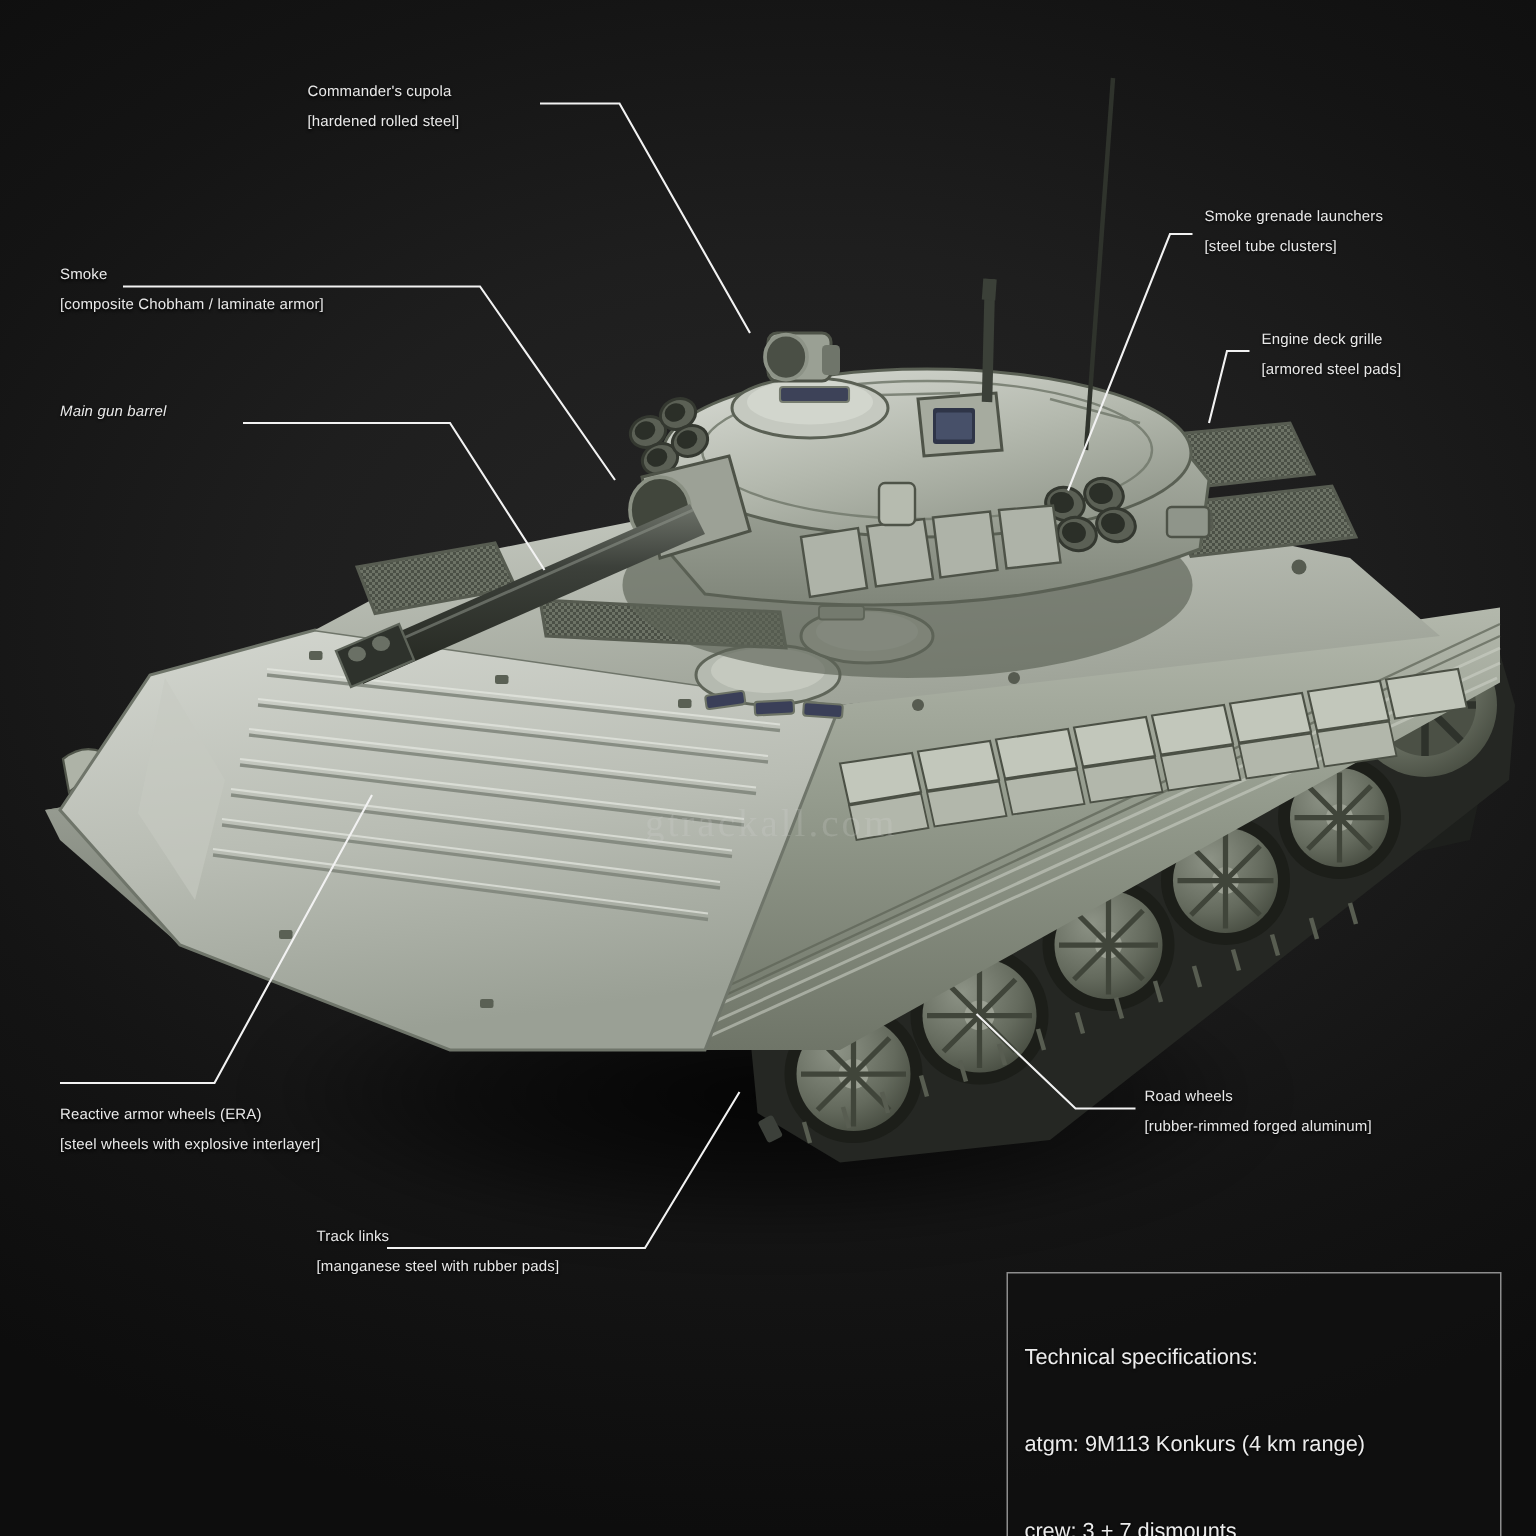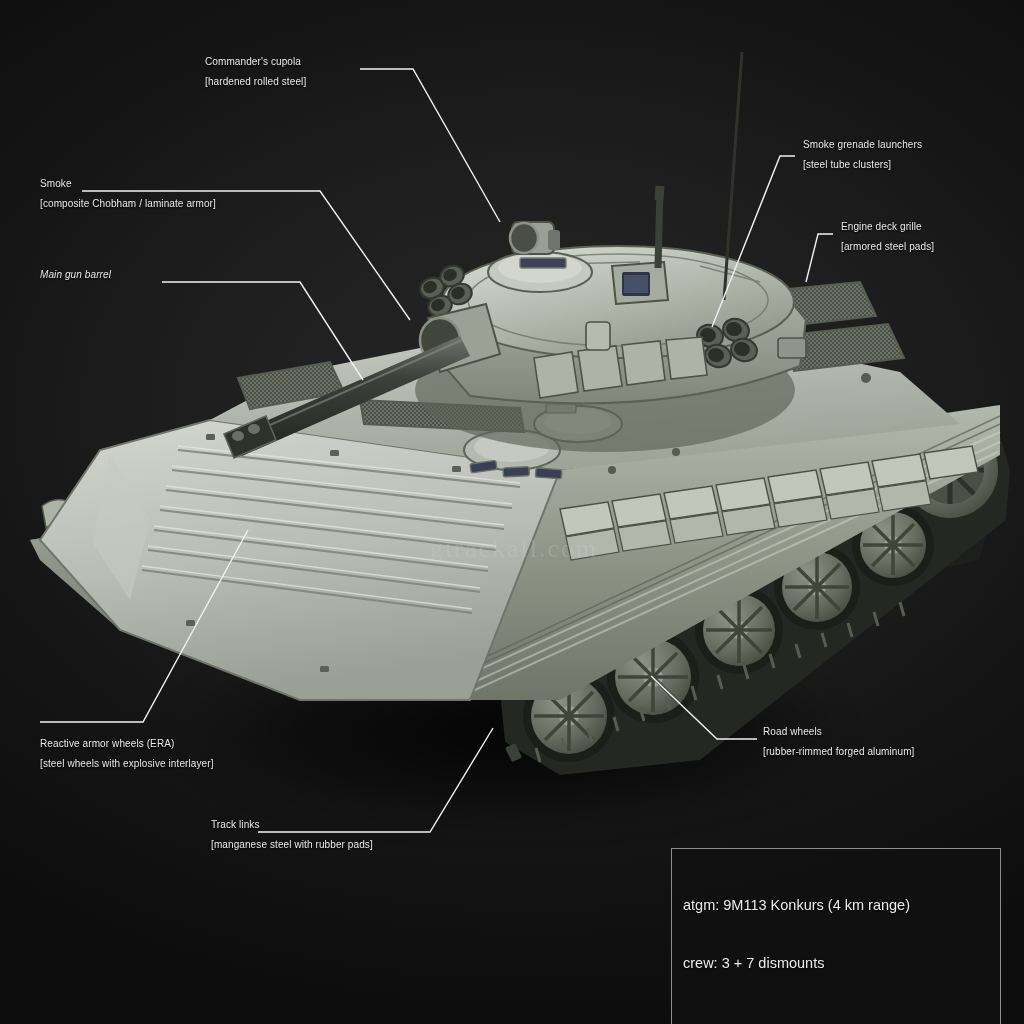--- a/index.html
+++ b/index.html
@@ -456,20 +456,21 @@
       <div class="anno " style="left: 40px; top: 174px;"><span>Smoke</span><span class="l2">[composite Chobham / laminate armor]</span></div>
       <div class="anno " style="left: 40px; top: 265px; font-style: italic;"><span>Main gun barrel</span></div>
       <div class="anno " style="left: 803px; top: 135px;"><span>Smoke grenade launchers</span><span class="l2">[steel tube clusters]</span></div>
       <div class="anno " style="left: 841px; top: 217px;"><span>Engine deck grille</span><span class="l2">[armored steel pads]</span></div>
       <div class="anno " style="left: 763px; top: 722px;"><span>Road wheels</span><span class="l2">[rubber-rimmed forged aluminum]</span></div>
       <div class="anno " style="left: 175px; top: 815px; margin-left: 36px;"><span>Track links</span><span class="l2">[manganese steel with rubber pads]</span></div>
       <div class="anno " style="left: 40px; top: 734px;"><span>Reactive armor wheels (ERA)</span><span class="l2">[steel wheels with explosive interlayer]</span></div>
     </div>
 
   <div id="specbox">
+    <span class="row">Technical specifications:</span>
     <span class="row">atgm: 9M113 Konkurs (4 km range)</span>
     <span class="row">crew: 3 + 7 dismounts</span>
     
     
     
     
   </div>
 
 </div>
 

